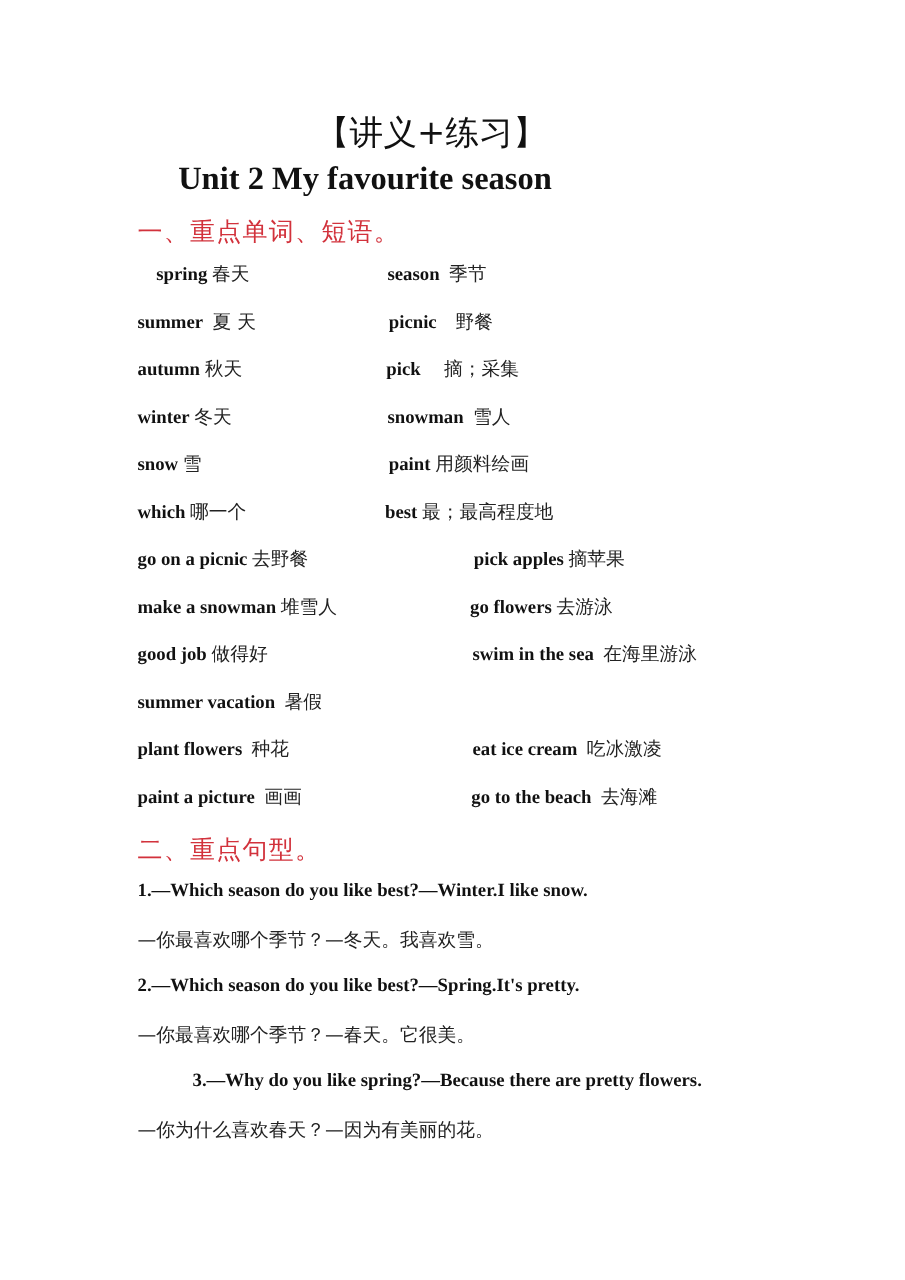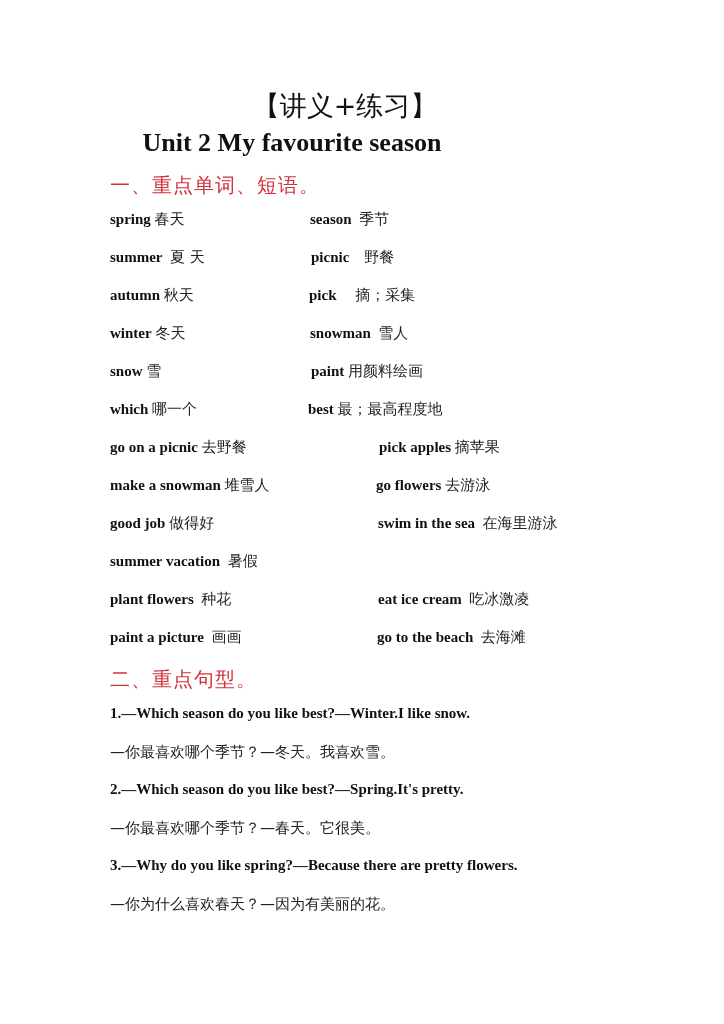--- a/index.html
+++ b/index.html
@@ -23,21 +23,21 @@
 <body>
 
 <div>
   <div class="title">【讲义+练习】</div>
   <div class="subtitle">Unit 2 My favourite season</div>
 
   <div class="section-h" style="top:172px;">一、重点单词、短语。</div>
 
   <div>
     <div class="row" style="top:210px;">
-      <div class="cell" style="left:0;"><span class="en">spring</span> <span class="zh">春天</span></div>
+      <div class="cell" style="left:15px;"><span class="en">spring</span> <span class="zh">春天</span></div>
       <div class="cell" style="left:200px;"><span class="en">season</span>&nbsp; <span class="zh">季节</span></div>
     </div>
     <div class="row" style="top:248px;">
       <div class="cell" style="left:0;"><span class="en">summer</span>&nbsp; <span class="zh">夏 天</span></div>
       <div class="cell" style="left:201px;"><span class="en">picnic</span>&nbsp;&nbsp;&nbsp; <span class="zh">野餐</span></div>
     </div>
     <div class="row" style="top:286px;">
       <div class="cell" style="left:0;"><span class="en">autumn</span> <span class="zh">秋天</span></div>
       <div class="cell" style="left:199px;"><span class="en">pick</span>&nbsp;&nbsp;&nbsp;&nbsp; <span class="zh">摘；采集</span></div>
     </div>
@@ -78,16 +78,16 @@
     </div>
   </div>
 
   <div class="section-h" style="top:666px;">二、重点句型。</div>
 
   <div>
     <div class="sent en" style="top:705px;">1.—Which season do you like best?—Winter.I like snow.</div>
     <div class="sent zh" style="top:743px;">—你最喜欢哪个季节？—冬天。我喜欢雪。</div>
     <div class="sent en" style="top:781px;">2.—Which season do you like best?—Spring.It's pretty.</div>
     <div class="sent zh" style="top:819px;">—你最喜欢哪个季节？—春天。它很美。</div>
-    <div class="sent en" style="top:857px;">3.—Why do you like spring?—Because there are pretty flowers.</div>
+    <div class="sent en" style="top:857px;margin-left:44px;">3.—Why do you like spring?—Because there are pretty flowers.</div>
     <div class="sent zh" style="top:895px;">—你为什么喜欢春天？—因为有美丽的花。</div>
   </div>
 </div>
 
 </body></html>

